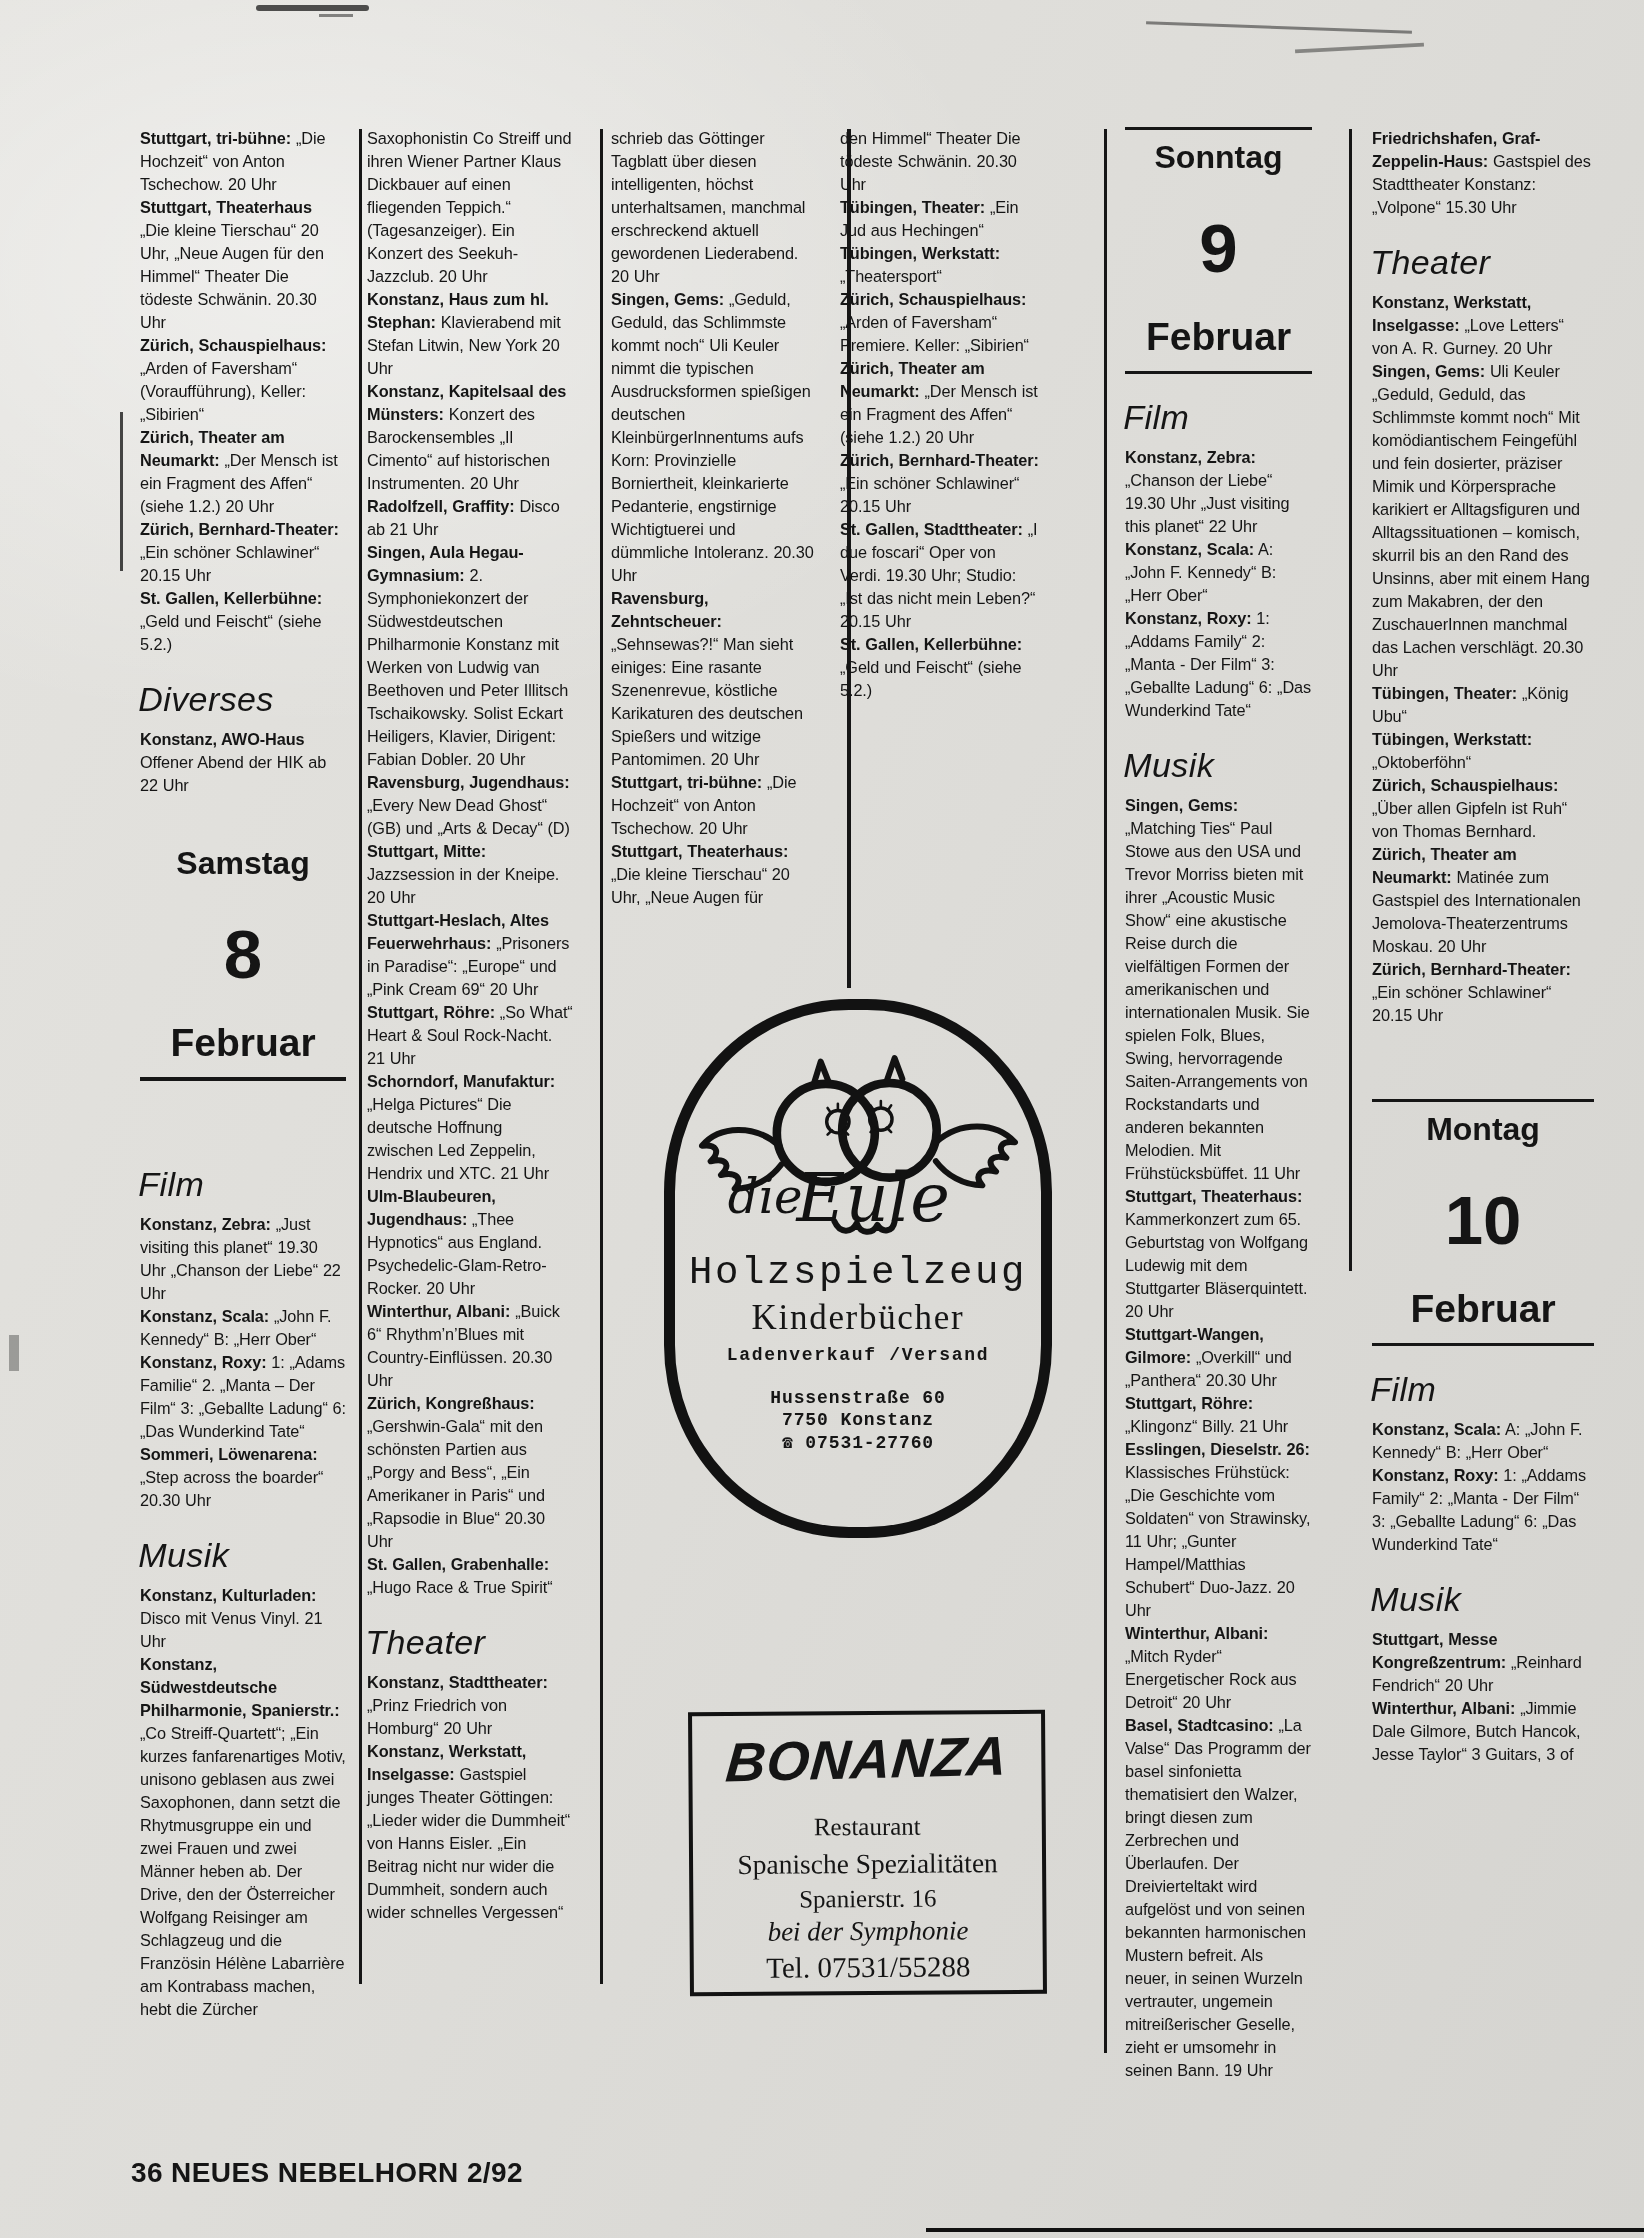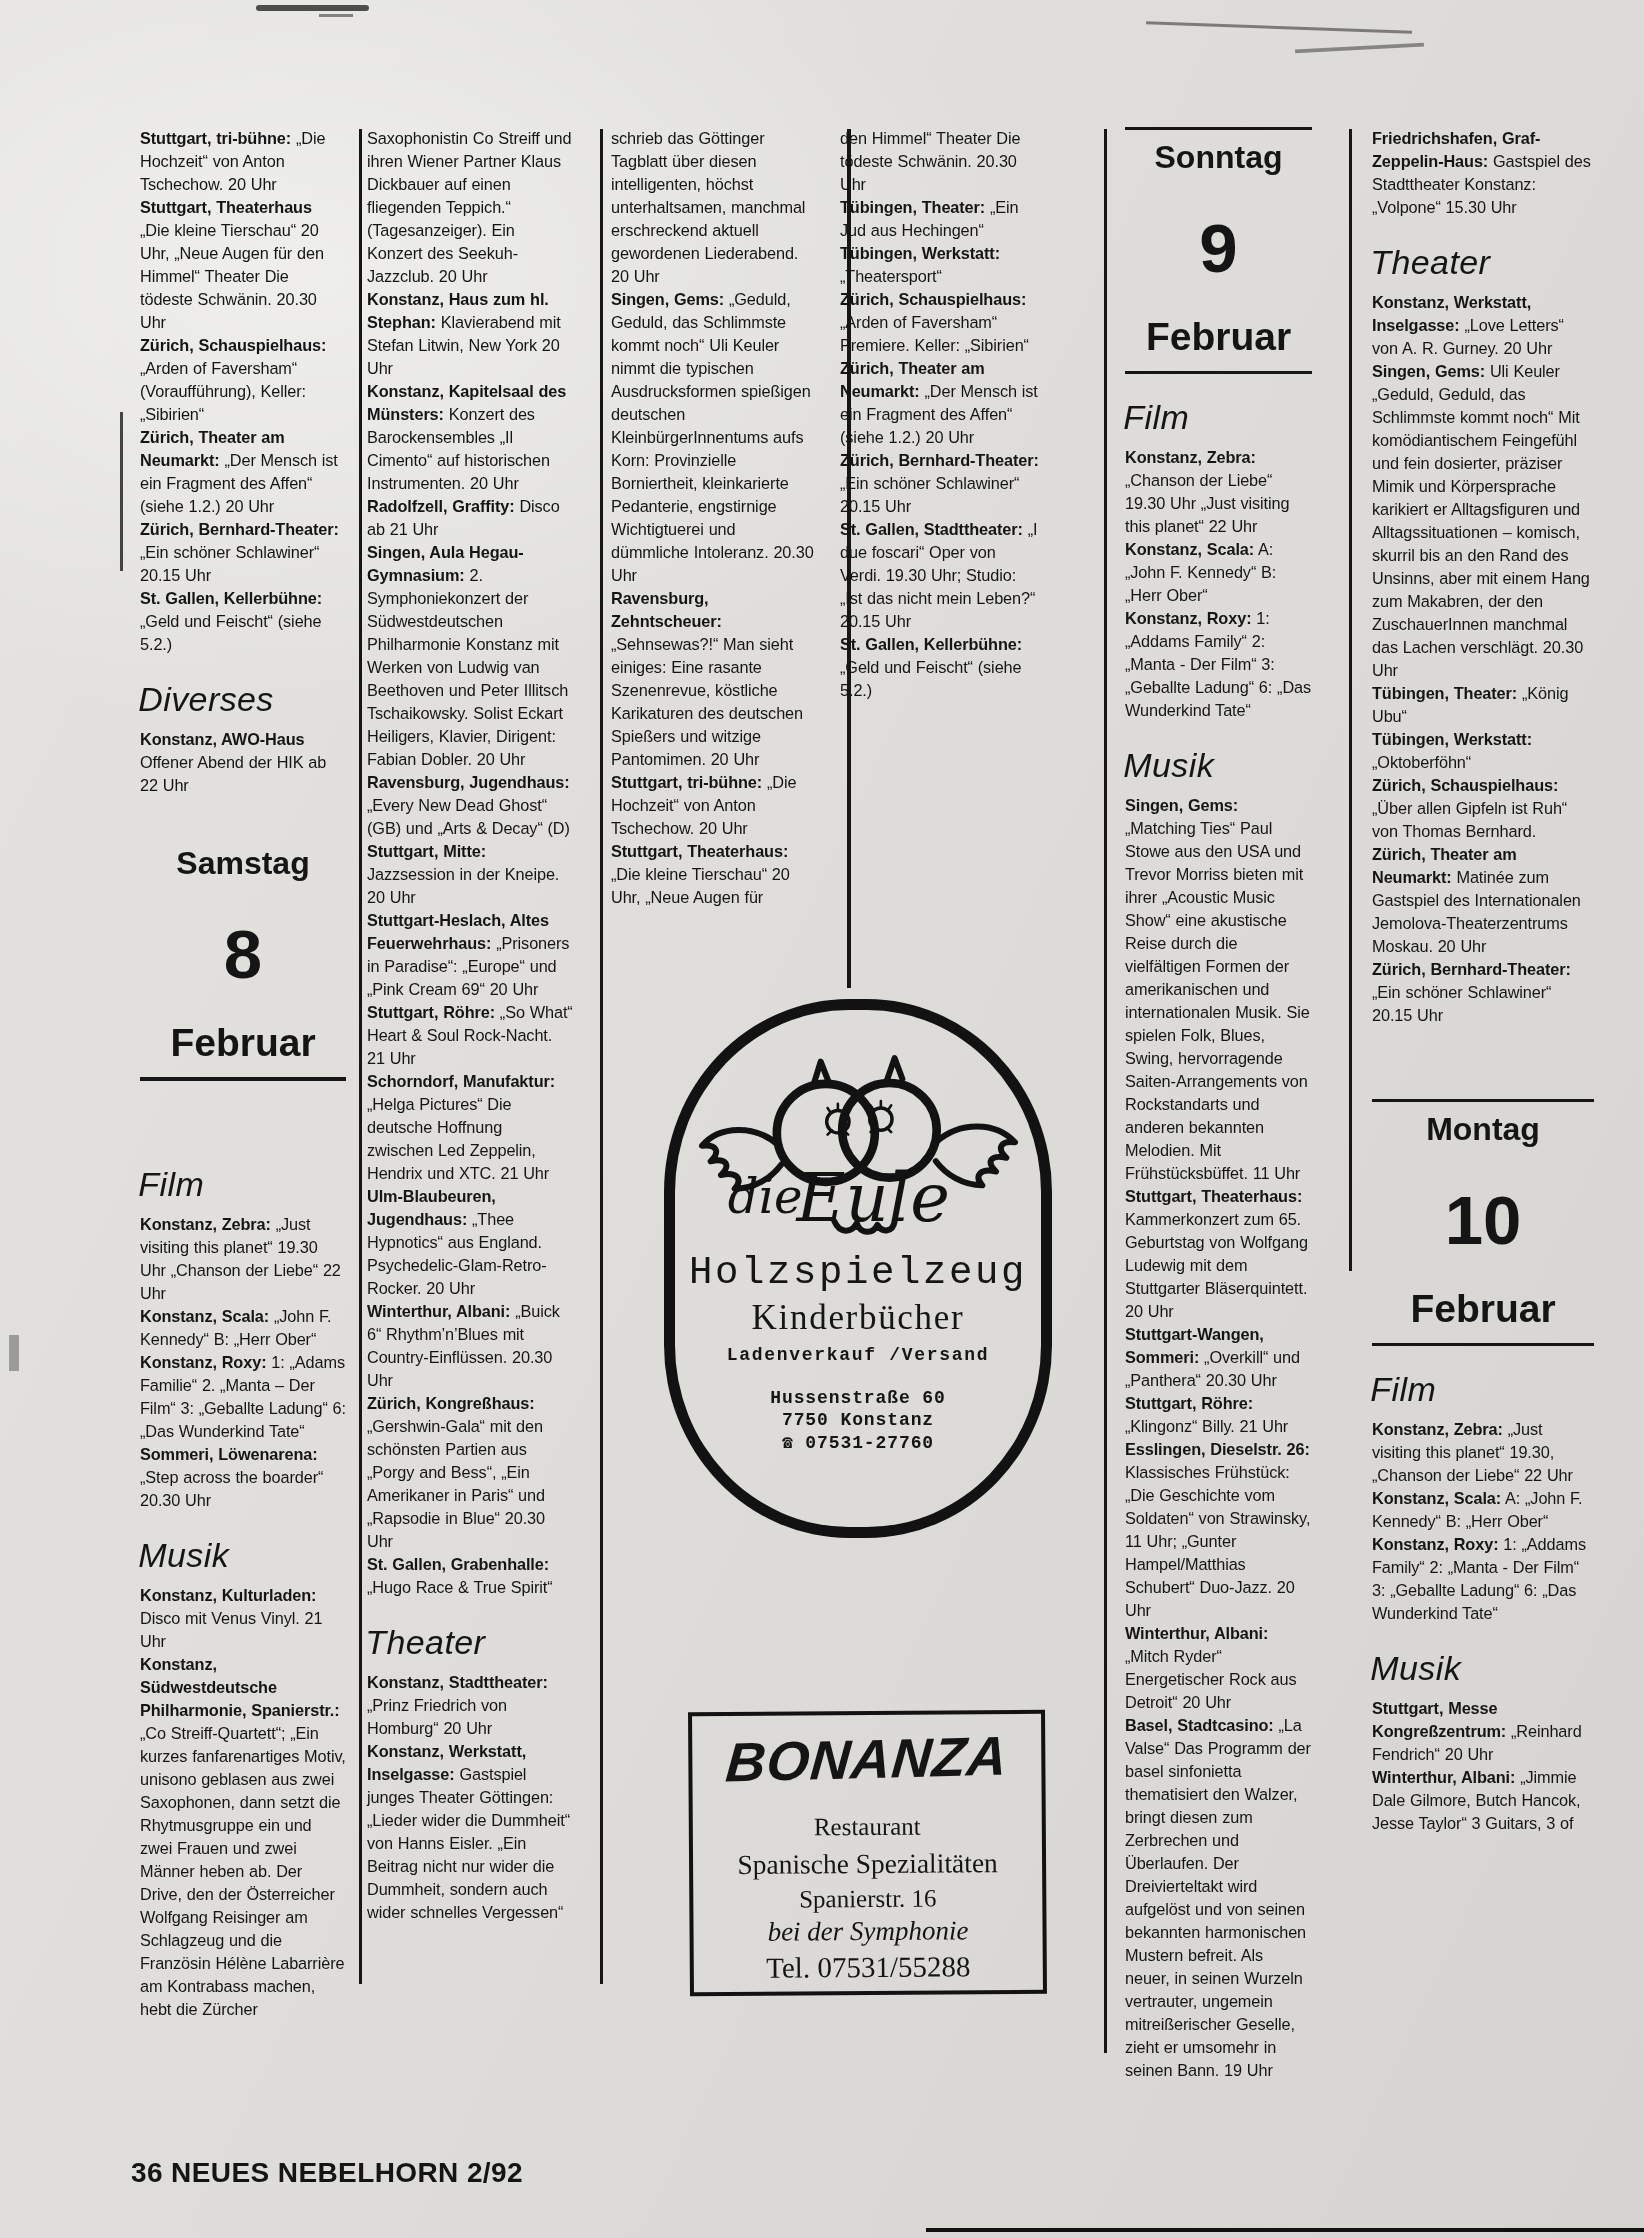--- a/index.html
+++ b/index.html
@@ -155,21 +155,21 @@
         <div class="day-month">Februar</div>
         <div class="day-rule bottom"></div>
       </div>
       <div class="sec-heading">Film</div>
       <p class="entry"><span class="venue">Konstanz, Zebra:</span> „Chanson der Liebe“ 19.30 Uhr „Just visiting this planet“ 22 Uhr</p>
       <p class="entry"><span class="venue">Konstanz, Scala:</span> A: „John F. Kennedy“ B: „Herr Ober“</p>
       <p class="entry"><span class="venue">Konstanz, Roxy:</span> 1: „Addams Family“ 2: „Manta - Der Film“ 3: „Geballte Ladung“ 6: „Das Wunderkind Tate“</p>
       <div class="sec-heading">Musik</div>
       <p class="entry"><span class="venue">Singen, Gems:</span> „Matching Ties“ Paul Stowe aus den USA und Trevor Morriss bieten mit ihrer „Acoustic Music Show“ eine akustische Reise durch die vielfältigen Formen der amerikanischen und internationalen Musik. Sie spielen Folk, Blues, Swing, hervorragende Saiten-Arrangements von Rockstandarts und anderen bekannten Melodien. Mit Frühstücksbüffet. 11 Uhr</p>
       <p class="entry"><span class="venue">Stuttgart, Theaterhaus:</span> Kammerkonzert zum 65. Geburtstag von Wolfgang Ludewig mit dem Stuttgarter Bläserquintett. 20 Uhr</p>
-      <p class="entry"><span class="venue">Stuttgart-Wangen, Sommeri:</span> „Overkill“ und „Panthera“ 20.30 Uhr</p>
+      <p class="entry"><span class="venue">Stuttgart-Wangen, Gilmore:</span> „Overkill“ und „Panthera“ 20.30 Uhr</p>
       <p class="entry"><span class="venue">Stuttgart, Röhre:</span> „Klingonz“ Billy. 21 Uhr</p>
       <p class="entry"><span class="venue">Esslingen, Dieselstr. 26:</span> Klassisches Frühstück: „Die Geschichte vom Soldaten“ von Strawinsky, 11 Uhr; „Gunter Hampel/Matthias Schubert“ Duo-Jazz. 20 Uhr</p>
       <p class="entry"><span class="venue">Winterthur, Albani:</span> „Mitch Ryder“ Energetischer Rock aus Detroit“ 20 Uhr</p>
       <p class="entry"><span class="venue">Basel, Stadtcasino:</span> „La Valse“ Das Programm der basel sinfonietta thematisiert den Walzer, bringt diesen zum Zerbrechen und Überlaufen. Der Dreivierteltakt wird aufgelöst und von seinen bekannten harmonischen Mustern befreit. Als neuer, in seinen Wurzeln vertrauter, ungemein mitreißerischer Geselle, zieht er umsomehr in seinen Bann. 19 Uhr</p>
     </div>
   <div class="col col-5">
       <p class="entry"><span class="venue">Friedrichshafen, Graf-Zeppelin-Haus:</span> Gastspiel des Stadttheater Konstanz: „Volpone“ 15.30 Uhr</p>
       <div class="sec-heading">Theater</div>
       <p class="entry"><span class="venue">Konstanz, Werkstatt, Inselgasse:</span> „Love Letters“ von A. R. Gurney. 20 Uhr</p>
       <p class="entry"><span class="venue">Singen, Gems:</span> Uli Keuler „Geduld, Geduld, das Schlimmste kommt noch“ Mit komödiantischem Feingefühl und fein dosierter, präziser Mimik und Körpersprache karikiert er Alltagsfiguren und Alltagssituationen – komisch, skurril bis an den Rand des Unsinns, aber mit einem Hang zum Makabren, der den ZuschauerInnen manchmal das Lachen verschlägt. 20.30 Uhr</p>
@@ -179,21 +179,20 @@
       <p class="entry"><span class="venue">Zürich, Theater am Neumarkt:</span> Matinée zum Gastspiel des Internationalen Jemolova-Theaterzentrums Moskau. 20 Uhr</p>
       <p class="entry"><span class="venue">Zürich, Bernhard-Theater:</span> „Ein schöner Schlawiner“ 20.15 Uhr</p>
       <div class="day-box">
         <div class="day-rule top"></div>
         <div class="day-name">Montag</div>
         <div class="day-num">10</div>
         <div class="day-month">Februar</div>
         <div class="day-rule bottom"></div>
       </div>
       <div class="sec-heading">Film</div>
-      <p class="entry"><span class="venue">Konstanz, Zebra:</span> „Just visiting this planet“ 19.30, „Chanson der Liebe“ 22 Uhr</p>
       <p class="entry"><span class="venue">Konstanz, Scala:</span> A: „John F. Kennedy“ B: „Herr Ober“</p>
       <p class="entry"><span class="venue">Konstanz, Roxy:</span> 1: „Addams Family“ 2: „Manta - Der Film“ 3: „Geballte Ladung“ 6: „Das Wunderkind Tate“</p>
       <div class="sec-heading">Musik</div>
       <p class="entry"><span class="venue">Stuttgart, Messe Kongreßzentrum:</span> „Reinhard Fendrich“ 20 Uhr</p>
       <p class="entry"><span class="venue">Winterthur, Albani:</span> „Jimmie Dale Gilmore, Butch Hancok, Jesse Taylor“ 3 Guitars, 3 of</p>
     </div>
 
   <div class="ad-eule">
     <svg class="eule-svg" width="361" height="215" viewBox="0 0 420 250">
       <g fill="none" stroke="#121212" stroke-linecap="round" stroke-linejoin="round">

